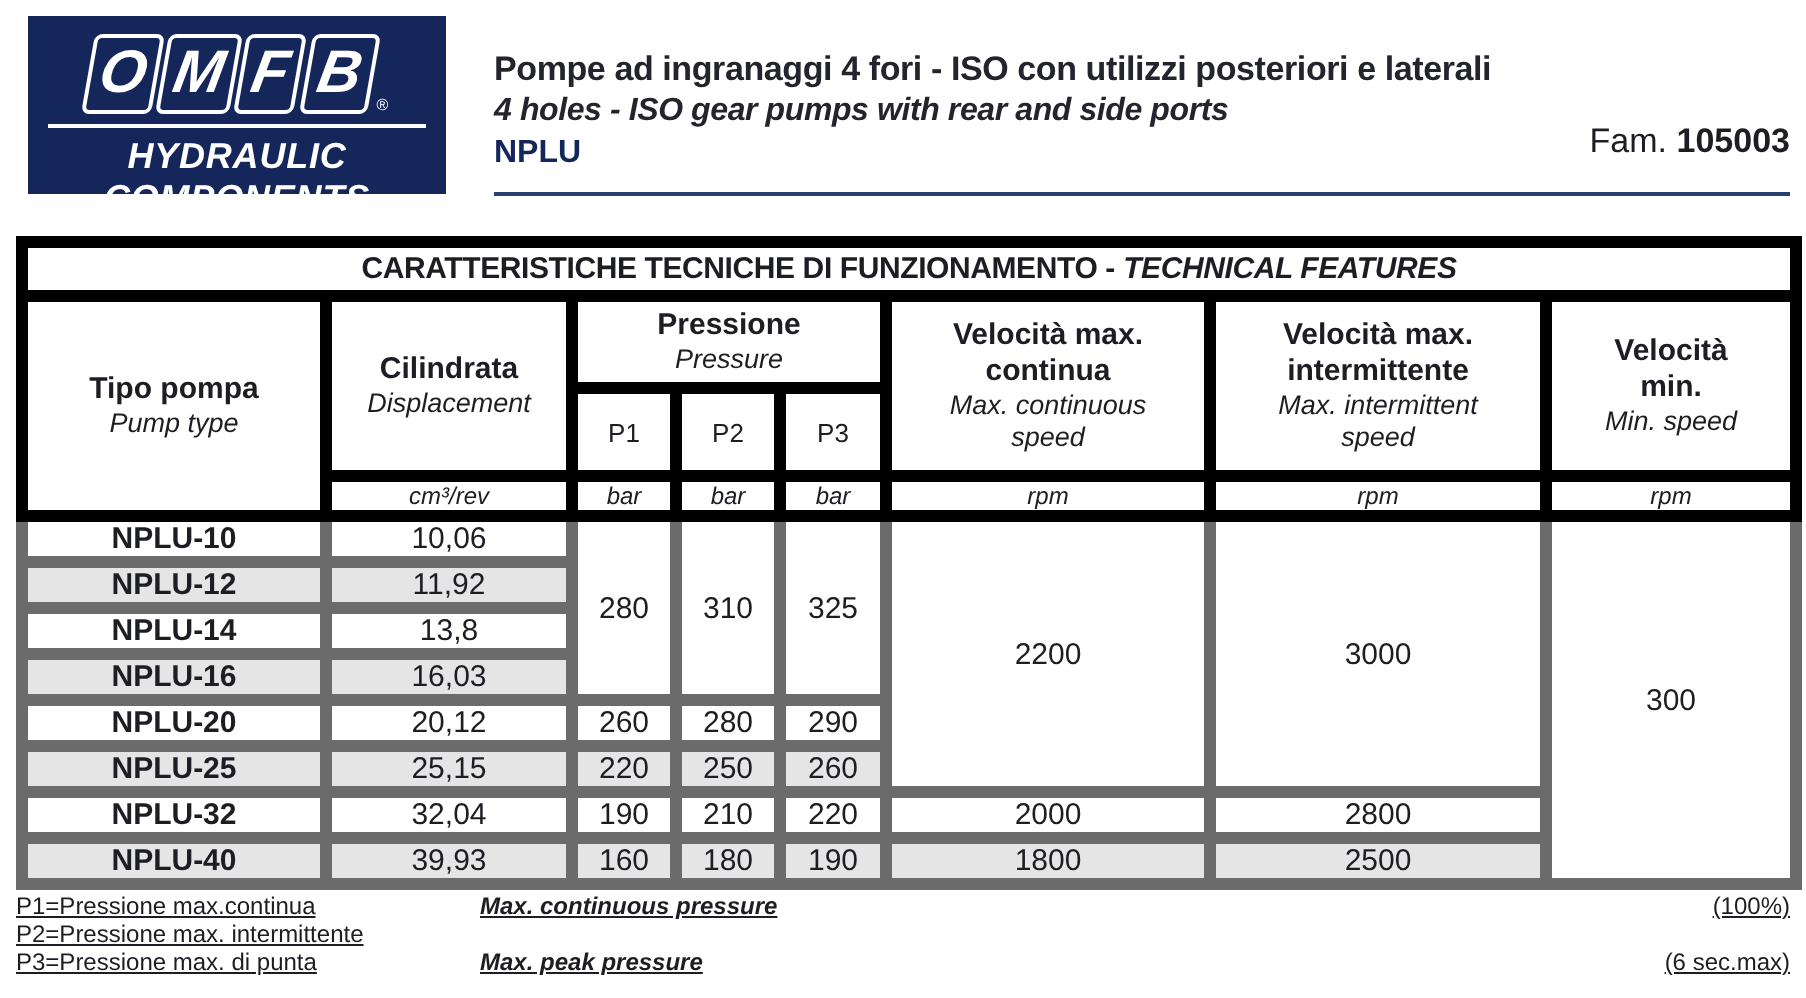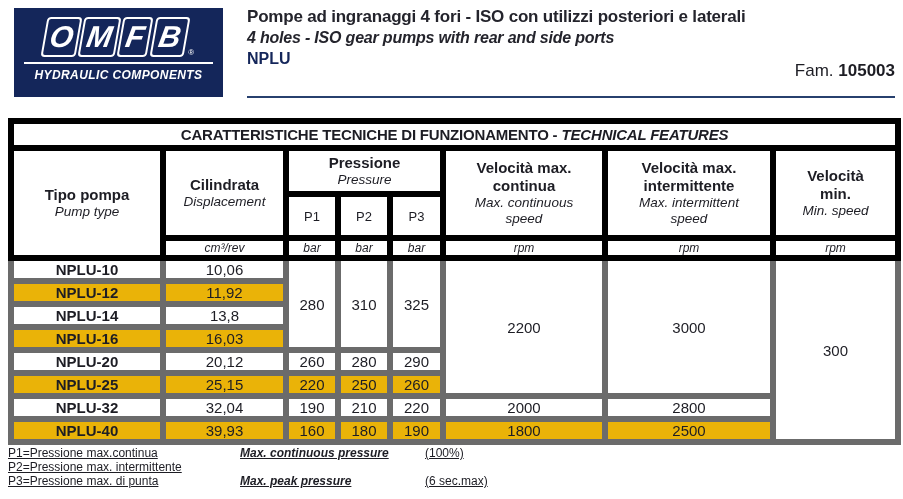--- a/index.html
+++ b/index.html
@@ -7,25 +7,25 @@
   .page{position:relative;width:903px;height:499px;background:#fff;overflow:hidden;}
 
   
   .logo{position:absolute;left:14px;top:8px;width:209px;height:89px;background:#14265a;box-sizing:border-box;}
   .logo-word{text-align:center;margin-top:9px;white-space:nowrap;}
   .letter{display:inline-block;box-sizing:border-box;border:2px solid #fff;border-radius:4px;
           transform:skewX(-10deg);font-style:italic;font-weight:700;font-size:30px;line-height:36px;
           color:#fff;padding:0 4px;margin:0 1px;}
   .reg{color:#fff;font-size:8px;vertical-align:bottom;margin-left:1px;}
   .logo-line{border-top:2px solid #fff;margin:5px 10px 0 10px;}
-  .logo-tagline{color:#fff;text-align:center;font-style:italic;font-weight:700;font-size:12px;
+  .logo-tagline{color:#fff;text-align:center;font-style:italic;font-weight:700;font-size:18px;
                 letter-spacing:.4px;margin-top:4px;}
 
   
-  .hdr{position:absolute;left:247px;top:6px;}
+  .hdr{position:absolute;left:247px;top:24px;}
   .h-it{font-size:17px;font-weight:700;color:#24242c;line-height:21px;letter-spacing:-.2px;}
   .h-en{font-size:16px;font-style:italic;font-weight:700;color:#24242c;line-height:21px;letter-spacing:-.2px;}
   .h-series{font-size:16px;font-weight:700;color:#14265a;line-height:21px;}
   .fam{position:absolute;right:8px;top:61px;font-size:17px;color:#1d1d24;}
   .fam .famcode{font-weight:700;}
   .rule{position:absolute;left:247px;right:8px;top:96px;border-top:2px solid #27406e;}
 
   
   table.dt{position:absolute;left:8px;top:118px;width:887px;border-collapse:collapse;table-layout:fixed;
            border:2px solid #000;}
@@ -41,30 +41,30 @@
   tr.hrow td, tr.subrow td, tr.urow td{border-color:#000;}
   .it{font-weight:700;font-size:15px;line-height:18px;}
   .en{font-style:italic;font-size:13.5px;line-height:16px;}
   .pre{white-space:pre-line;}
   tr.subrow td{font-size:13px;}
   tr.urow td{font-style:italic;font-size:12px;}
   tr.brow{height:23px;}
   tr.brow td{border-color:#6b6b6b;}
   tr.bodyfirst td{border-top:2px solid #000;}
   tr.sep td{border-top:2px solid #f9a8d4;}
-  tr.alt td{background:#eab308;}
+  tr.alt td{background:#e5e5e5;}
   td.m{font-weight:700;font-size:14.5px;}
   td.merged{background:#fff;}
 
   
   .notes{position:absolute;left:8px;top:446px;width:887px;font-size:12px;line-height:14px;color:#1d1d24;}
   .note-row{display:flex;text-decoration:underline;}
   .n-it{width:232px;}
   .n-en{width:185px;font-style:italic;font-weight:700;}
-  .n-note{flex:1;}
+  .n-note{flex:1;text-align:right;}
 </style>
 </head>
 <body>
 
 <div class="page">
 
   <div class="logo">
     <div class="logo-word"><span class="letter">O</span><span class="letter">M</span><span class="letter">F</span><span class="letter">B</span><span class="reg">®</span></div>
     <div class="logo-line"></div>
     <div class="logo-tagline">HYDRAULIC COMPONENTS</div>

